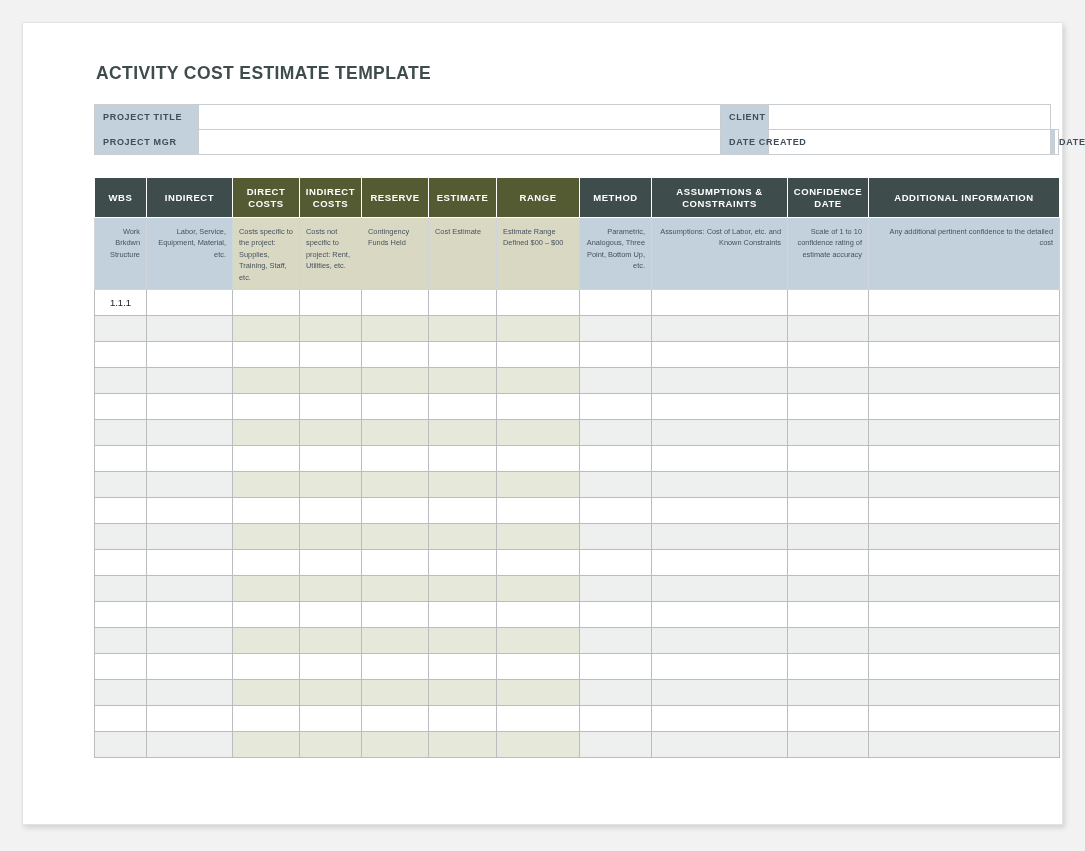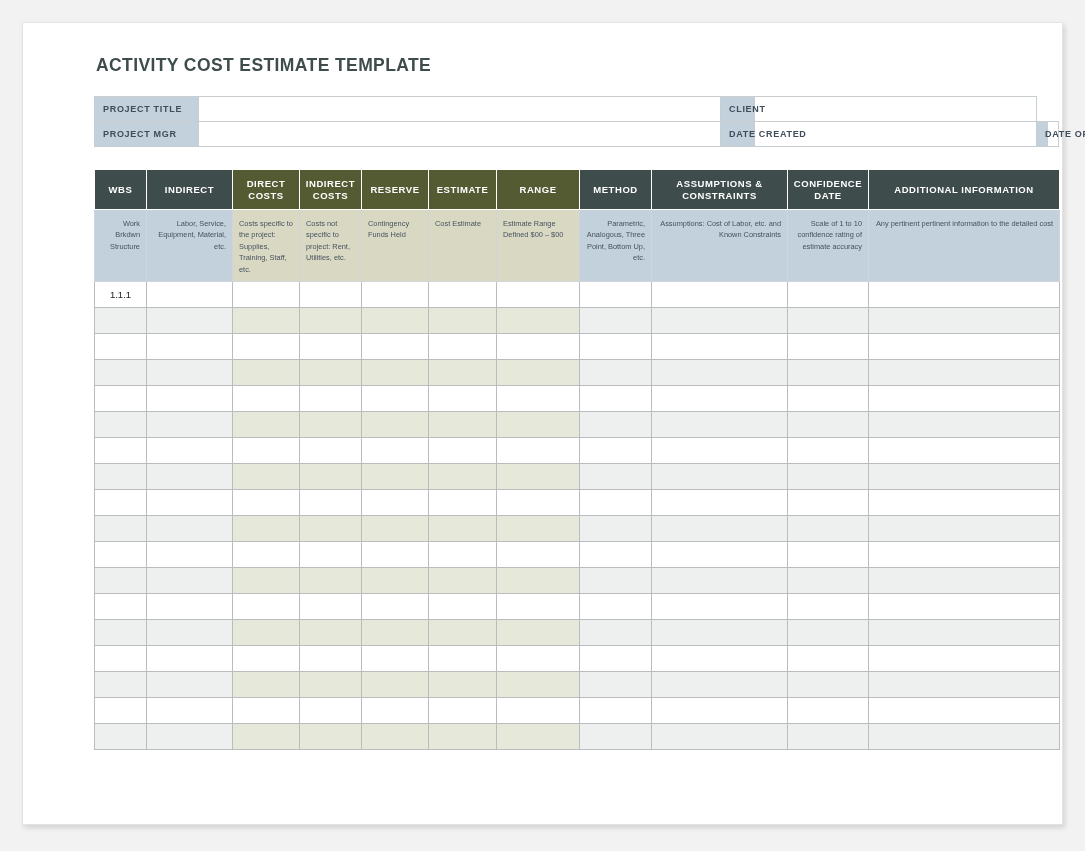--- a/index.html
+++ b/index.html
@@ -18,21 +18,21 @@
   .sheet {
     position: absolute;
     left: 22px; top: 22px;
     width: 1041px; height: 803px;
     background: #ffffff;
     border: 1px solid #e3e3e3;
     box-shadow: 2px 3px 5px rgba(0,0,0,0.13);
   }
   .inner {
     position: absolute;
-    left: 35px; top: 32px;
+    left: 35px; top: 40px;
     width: 965px;
     padding-left: 36px;
   }
   .doc-title {
     font-size: 17.5px;
     font-weight: bold;
     letter-spacing: 0.4px;
     color: #3f4c4c;
     margin: 0 0 20px 2px;
   }
@@ -115,21 +115,21 @@
     <div class="inner">
 
       <h1 class="doc-title">ACTIVITY COST ESTIMATE TEMPLATE</h1>
 
       <table class="info">
         <colgroup></colgroup>
         <tbody>
             <tr>
               <td class="lbl" style="width: 104px;">PROJECT TITLE</td>
               <td class="val" style="width: 522px;"></td>
-              <td class="lbl" style="width: 34px;">CLIENT</td>
+              <td class="lbl" style="width: 48px;">CLIENT</td>
               <td class="val" style="width: 282px;"></td>
             </tr>
             <tr>
               <td class="lbl" style="width: 104px;">PROJECT MGR</td>
               <td class="val" style="width: 284px;"></td>
               <td class="lbl" style="width: 101px;">DATE CREATED</td>
               <td class="val" style="width: 196px;"></td>
               <td class="lbl" style="width: 141px;">DATE OF LAST UPDATE</td>
               <td class="val" style="width: 139px;"></td>
             </tr>
@@ -168,21 +168,21 @@
               <td class="desc gray">Work Brkdwn Structure</td>
               <td class="desc gray">Labor, Service, Equipment, Material, etc.</td>
               <td class="desc olive">Costs specific to the project: Supplies, Training, Staff, etc.</td>
               <td class="desc olive">Costs not specific to project: Rent, Utilities, etc.</td>
               <td class="desc olive">Contingency Funds Held</td>
               <td class="desc olive">Cost Estimate</td>
               <td class="desc olive">Estimate Range Defined $00 – $00</td>
               <td class="desc gray">Parametric, Analogous, Three Point, Bottom Up, etc.</td>
               <td class="desc gray">Assumptions: Cost of Labor, etc. and Known Constraints</td>
               <td class="desc gray">Scale of 1 to 10 confidence rating of estimate accuracy</td>
-              <td class="desc gray">Any pertinent pertinent information to the detailed cost</td>
+              <td class="desc gray">Any additional pertinent confidence to the detailed cost</td>
             </tr>
           </thead>
         <tbody>
             <tr class="odd">
               <td class="cell c-gray">1.1.1</td>
               <td class="cell c-gray"></td>
               <td class="cell c-olive"></td>
               <td class="cell c-olive"></td>
               <td class="cell c-olive"></td>
               <td class="cell c-olive"></td>

